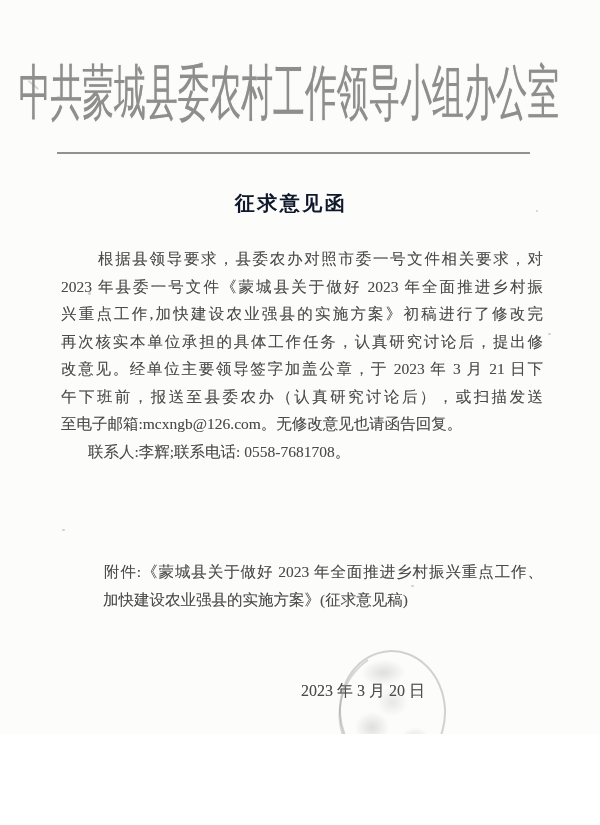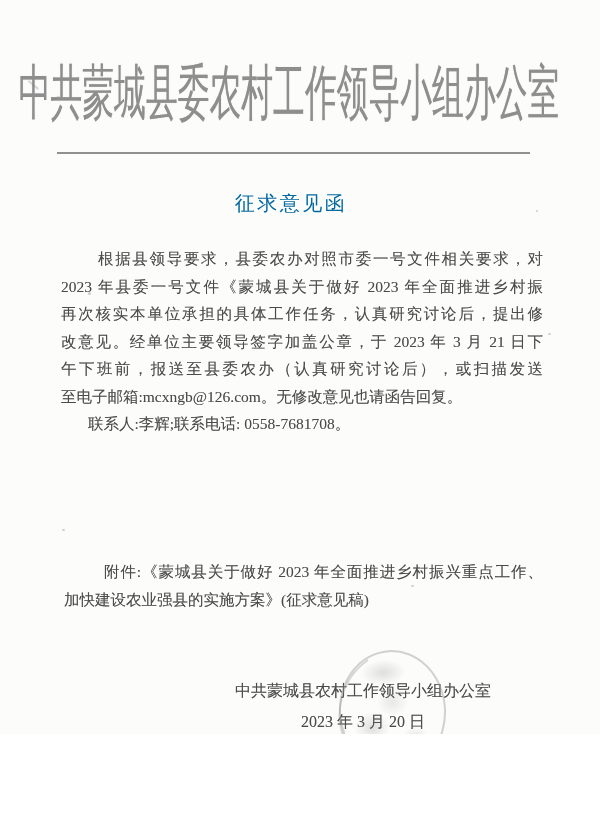--- a/index.html
+++ b/index.html
@@ -12,21 +12,21 @@
   .letterhead{position:absolute;top:60px;left:289px;transform:translateX(-50%);white-space:nowrap;}
   .letterhead-text{
     display:inline-block;font-size:60px;line-height:66px;font-weight:500;
     color:#8e8e8e;transform:scaleX(.53);transform-origin:center;
     text-shadow:0 0 1px rgba(142,142,142,.55);
   }
   .letterhead-rule{position:absolute;left:57px;top:152px;width:473px;height:2px;background:rgba(100,100,100,.7);}
   
   .doc-title{
     position:absolute;top:190px;left:291px;transform:translateX(-50%);
-    font-size:20px;font-weight:normal;letter-spacing:2.5px;color:#0369a1;white-space:nowrap;text-align:right;
+    font-size:20px;font-weight:bold;letter-spacing:2.5px;color:#0f172a;white-space:nowrap;text-align:right;
   }
   
   .body-block{position:absolute;left:61px;top:245px;width:482px;}
   .attach-block{position:absolute;left:61px;top:558px;width:482px;}
   .line{
     font-size:15.5px;line-height:27.5px;color:#4b4b4b;
     text-shadow:0 0 .5px rgba(75,75,75,.35);
   }
   .line.fill{text-align:justify;text-align-last:justify;}
   
@@ -74,42 +74,42 @@
 
   <div class="doc-title">征求意见函</div>
 
   <div class="body-block">
 
 
       <div class="line fill" style="padding-left: 37px;">根据县领导要求，县委农办对照市委一号文件相关要求，对</div>
 
       <div class="line fill">2023 年县委一号文件《蒙城县关于做好 2023 年全面推进乡村振</div>
 
+      <div class="line fill">兴重点工作,加快建设农业强县的实施方案》初稿进行了修改完</div>
 
 
       <div class="line fill">再次核实本单位承担的具体工作任务，认真研究讨论后，提出修</div>
 
       <div class="line fill">改意见。经单位主要领导签字加盖公章，于 2023 年 3 月 21 日下</div>
 
       <div class="line fill">午下班前，报送至县委农办（认真研究讨论后），或扫描发送</div>
 
       <div class="line">至电子邮箱:mcxngb@126.com。无修改意见也请函告回复。</div>
 
       <div class="line" style="padding-left: 27px;">联系人:李辉;联系电话: 0558-7681708。</div>
     </div>
 
   <div class="attach-block">
 
       <div class="line fill" style="padding-left: 43px;">附件:《蒙城县关于做好 2023 年全面推进乡村振兴重点工作、</div>
 
-      <div class="line" style="padding-left: 3px;">加快建设农业强县的实施方案》(征求意见稿)</div>
+      <div class="line" style="padding-left: 3px; margin-left: 39px;">加快建设农业强县的实施方案》(征求意见稿)</div>
     </div>
 
   <div class="signature">
-    <div>中共蒙城县农村工作领导小组办公室</div>
     <div>2023 年 3 月 20 日</div>
   </div>
 
   <div class="seal">
     <div class="seal-smudge sm1"></div>
     <div class="seal-smudge sm2"></div>
     <div class="seal-smudge sm3"></div>
     <div class="seal-smudge sm4"></div>
   </div>
   <div class="under-smudge"></div>

